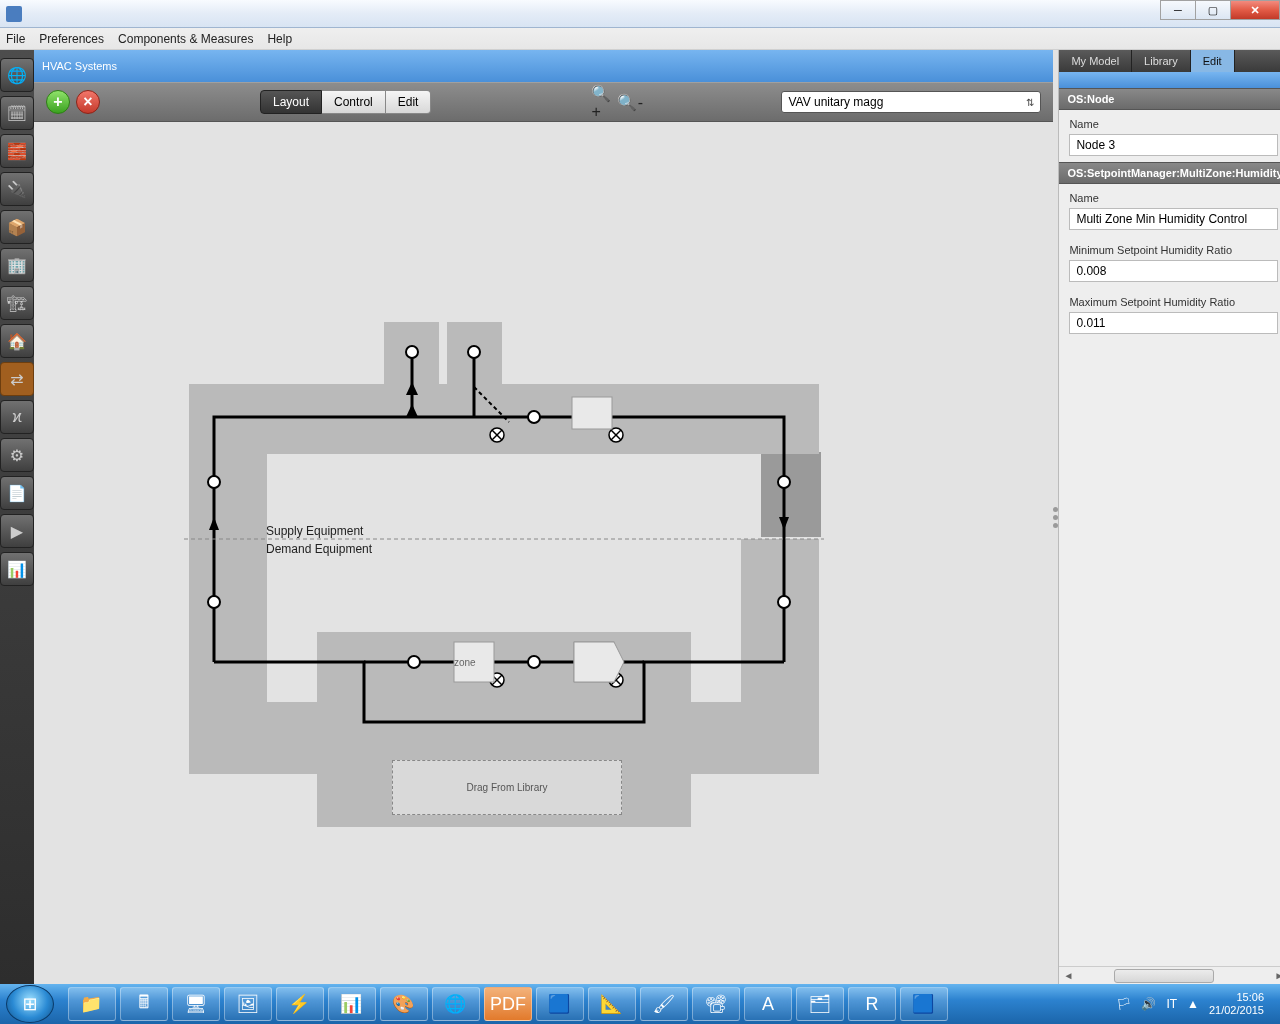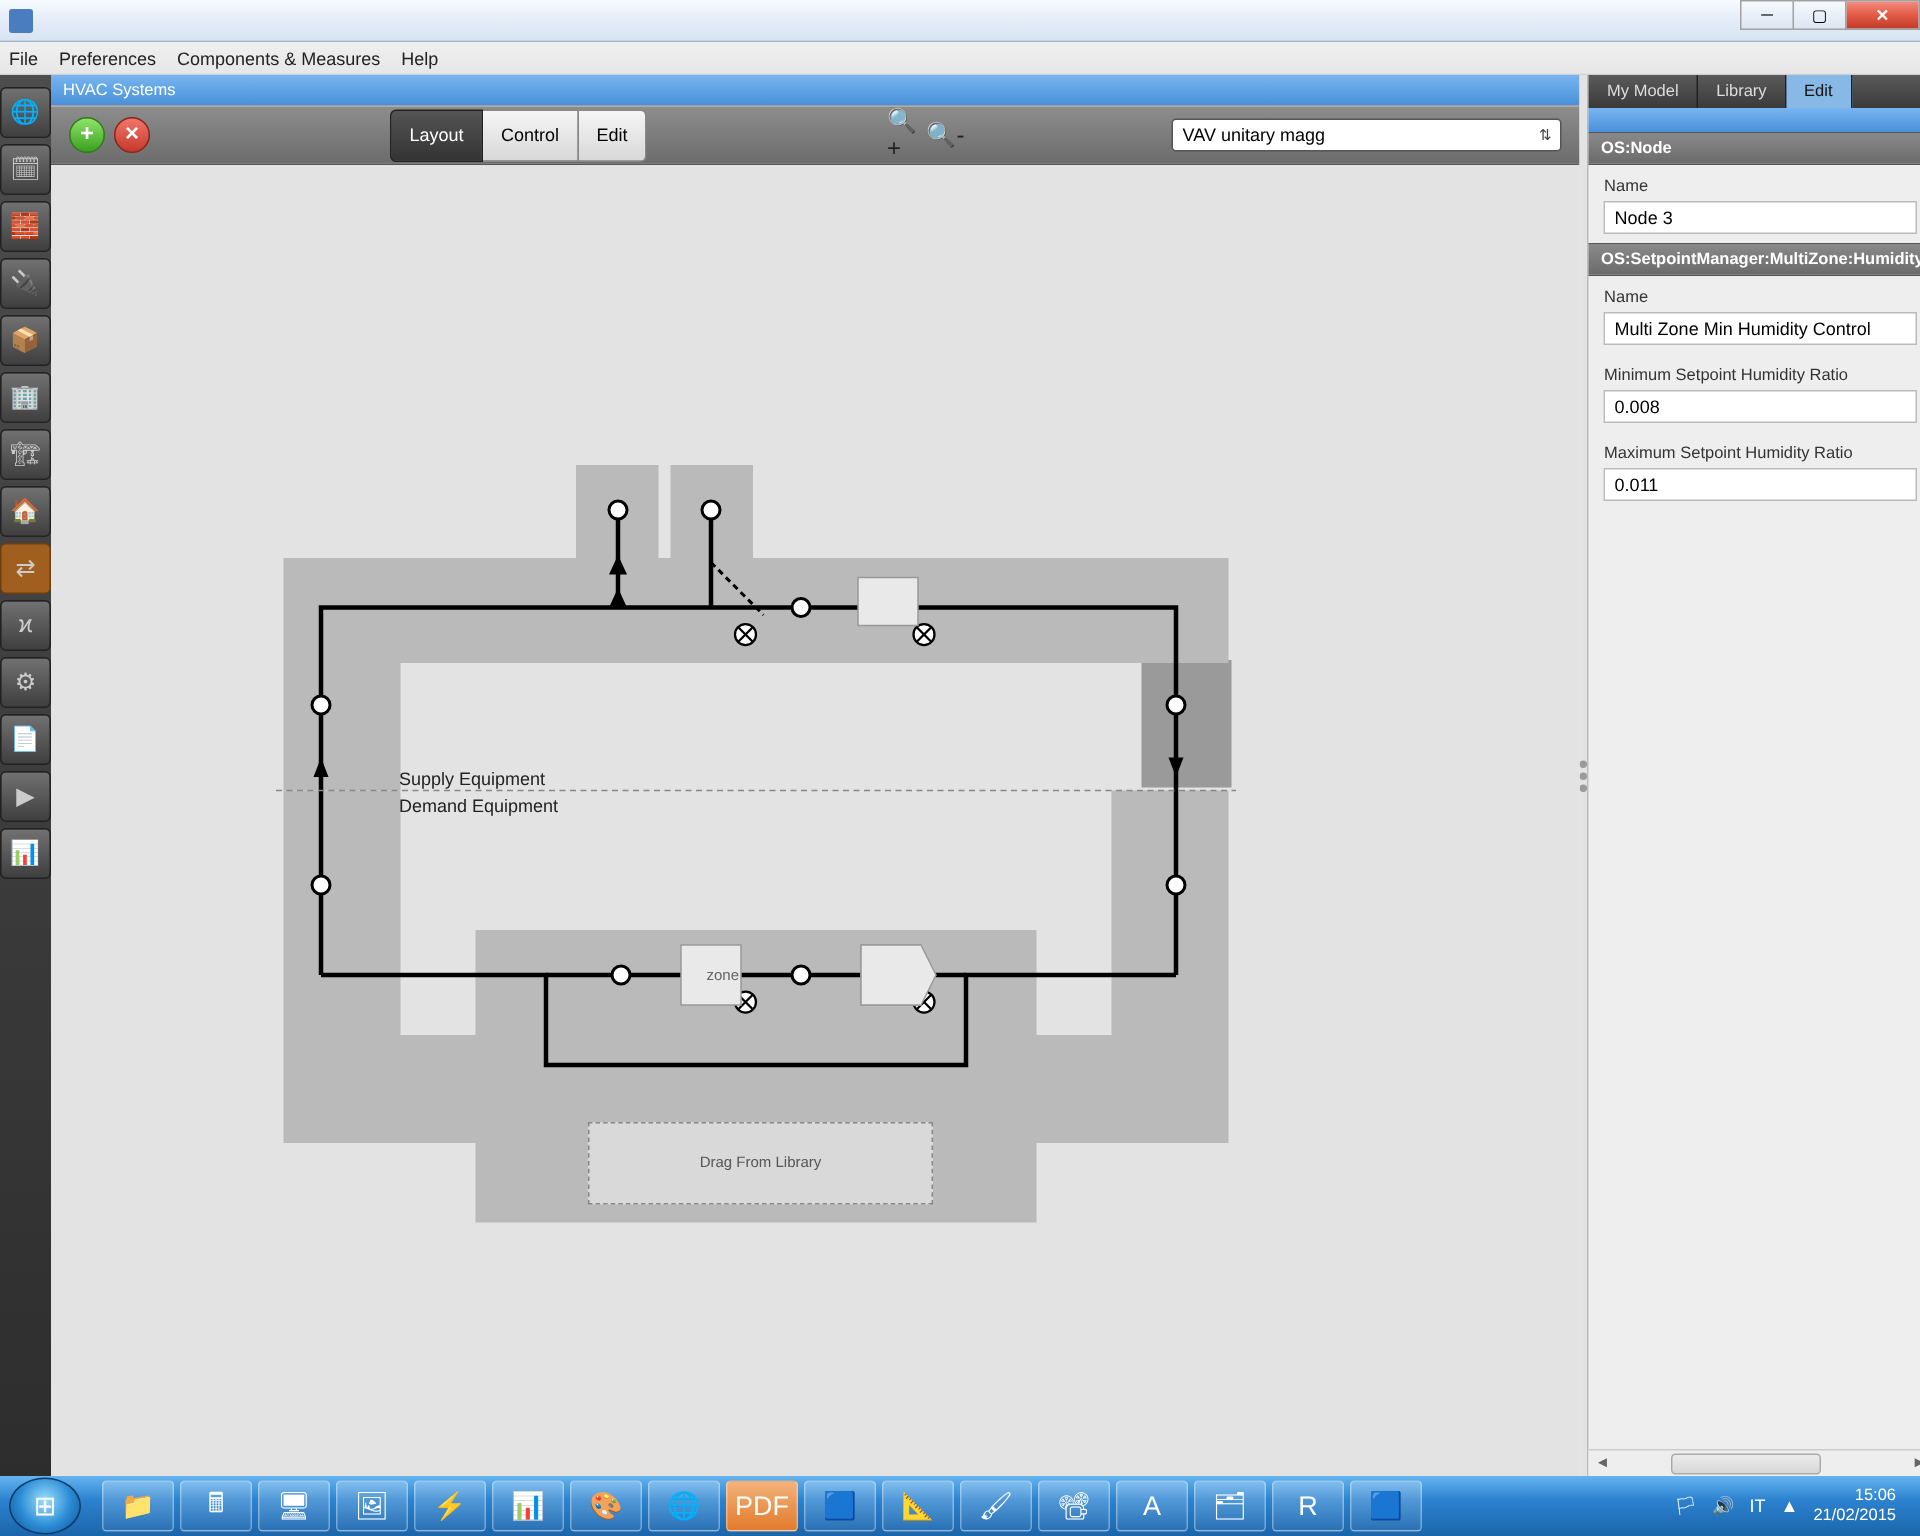--- a/index.html
+++ b/index.html
@@ -21,27 +21,27 @@
   
   .body-area { display:flex; height:calc(100% - 28px - 22px - 40px); }
 
   
   .leftstrip { width:42px; background:linear-gradient(#4d4d4d,#2d2d2d); display:flex; flex-direction:column; align-items:center; padding-top:8px; gap:4px; }
   .stripbtn { width:34px; height:34px; background:linear-gradient(#717171,#3f3f3f); border:1px solid #222; border-radius:4px; display:flex; align-items:center; justify-content:center; color:#ccc; font-size:16px; }
   .stripbtn.active { background:#a15f1f; border-color:#6d3e0f; }
 
   
   .center { flex:1; display:flex; flex-direction:column; background:#e3e3e3; }
-  .panel-title { height:20px; background:linear-gradient(#77b5f0,#4a90d9); color:#fff; font-size:11px; padding:0 8px; display:flex; align-items:center; }
+  .panel-title { height:32px; background:linear-gradient(#77b5f0,#4a90d9); color:#fff; font-size:11px; padding:0 8px; display:flex; align-items:center; }
 
   .toolbar { height:40px; background:linear-gradient(#8d8d8d,#6c6c6c); border-top:1px solid #a0a0a0; border-bottom:1px solid #555; display:flex; align-items:center; padding:0 12px; }
   .addbtn { width:24px; height:24px; border-radius:12px; background:linear-gradient(#8fe26a,#3aa11f); border:1px solid #2d7f14; color:#fff; font-weight:bold; display:flex; align-items:center; justify-content:center; margin-right:6px; }
   .delbtn { width:24px; height:24px; border-radius:12px; background:linear-gradient(#f2766a,#c43a2b); border:1px solid #8d2318; color:#fff; font-weight:bold; display:flex; align-items:center; justify-content:center; }
   .seg-group { margin-left:160px; display:flex; }
-  .segbtn { height:35px; padding:0 12px; font-size:12px; background:linear-gradient(#f5f5f5,#d8d8d8); border:1px solid #888; display:flex; align-items:center; }
+  .segbtn { height:24px; padding:0 12px; font-size:12px; background:linear-gradient(#f5f5f5,#d8d8d8); border:1px solid #888; display:flex; align-items:center; }
   .segbtn.active { background:linear-gradient(#555,#333); color:#fff; border-color:#222; }
   .segbtn + .segbtn { border-left:none; }
   .segbtn:first-child { border-radius:4px 0 0 4px; }
   .segbtn:last-child { border-radius:0 4px 4px 0; }
   .zoom-group { margin-left:160px; display:flex; gap:6px; }
   .zbtn { width:22px; height:22px; display:flex; align-items:center; justify-content:center; font-size:16px; color:#222; }
   .sys-select { margin-left:140px; width:260px; height:22px; background:#fff; border:1px solid #555; border-radius:3px; font-size:12px; padding:0 6px; display:flex; align-items:center; justify-content:space-between; }
   .sys-select .arrow { font-size:10px; color:#444; }
 
   .canvas-wrap { flex:1; background:#e3e3e3; position:relative; overflow:hidden; }
@@ -198,21 +198,21 @@
           <line x1="150" y1="417" x2="790" y2="417" stroke="#888" stroke-width="1" stroke-dasharray="4 3"></line>
 
           <polygon points="180,395 175,408 185,408" fill="#000"></polygon>
           <polygon points="750,408 745,395 755,395" fill="#000"></polygon>
 
           <line x1="440" y1="265" x2="475" y2="300" stroke="#000" stroke-width="2" stroke-dasharray="4 3"></line>
         </svg>
 
         <span class="cv-label" style="left:232px; top:402px;">Supply Equipment</span>
         <span class="cv-label" style="left:232px; top:420px;">Demand Equipment</span>
-        <span class="cv-label" style="left:437px; top:535px; font-size:10px; color:#666;">zone</span>
+        <span class="cv-label" style="left:420px; top:535px; font-size:10px; color:#666;">zone</span>
         <div class="drop-zone" style="left:358px; top:638px; width:230px; height:55px;">
           <span>Drag From Library</span>
         </div>
       </div>
     </div>
   </div>
 
   <div class="grip">
     <div class="dot"></div>
       <div class="dot"></div>

